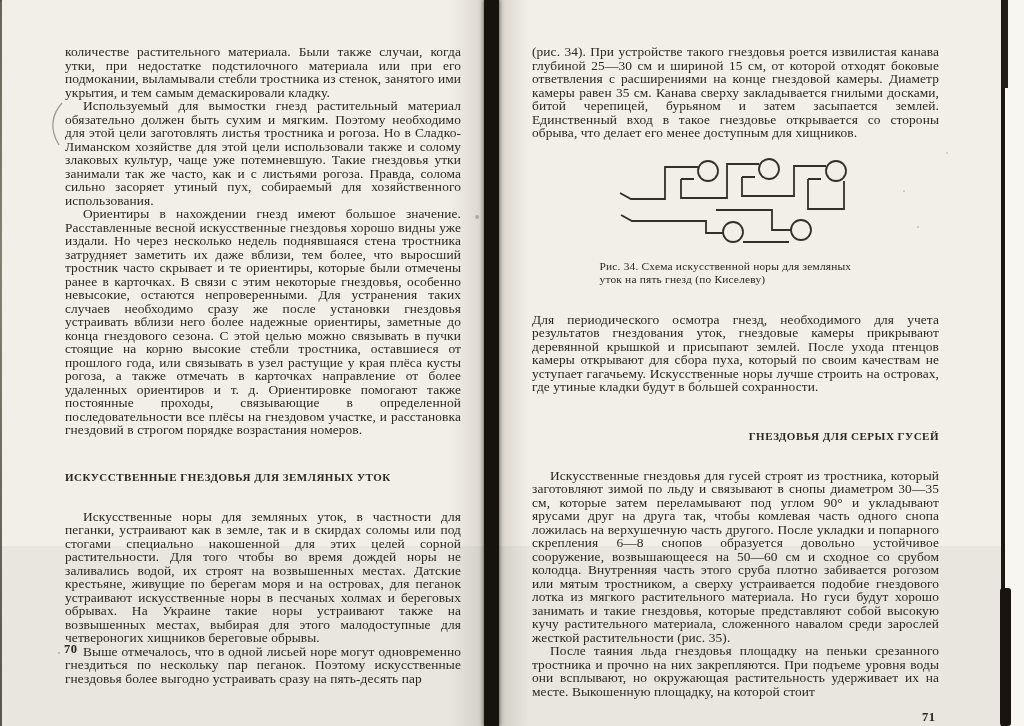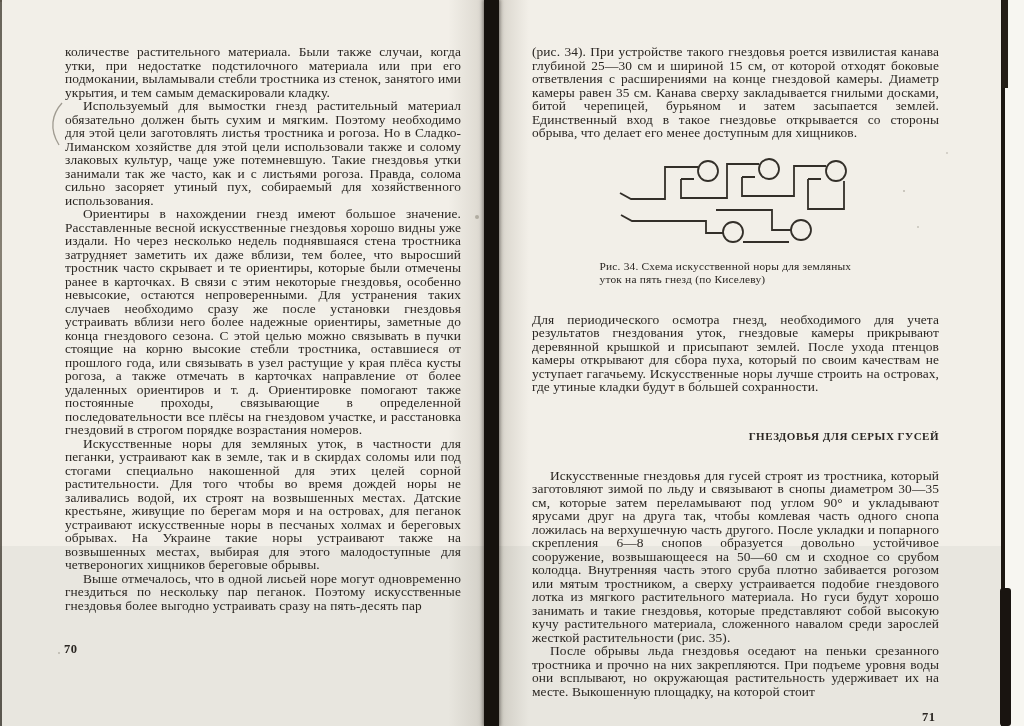--- a/index.html
+++ b/index.html
@@ -116,20 +116,21 @@
   <div class="specks"></div>
 
   <svg class="pencil-mark" width="20" height="46" viewBox="0 0 20 46">
     <path d="M15,2 C5,13 2,28 12,44" fill="none" stroke="#8b867a" stroke-width="1.3" opacity="0.8"></path>
   </svg>
 
   <div id="col-left" class="col">
       <p class="para"><span>количестве растительного материала. Были также случаи, когда утки, при недостатке подстилочного материала или при его подмокании, выламывали стебли тростника из стенок, занятого ими укрытия, и тем самым демаскировали кладку.</span></p>
       <p class="para ind"><span>Используемый для вымостки гнезд растительный материал обязательно должен быть сухим и мягким. Поэтому необходимо для этой цели заготовлять листья тростника и рогоза. Но в Сладко-Лиманском хозяйстве для этой цели использовали также и солому злаковых культур, чаще уже потемневшую. Такие гнездовья утки занимали так же часто, как и с листьями рогоза. Правда, солома сильно засоряет утиный пух, собираемый для хозяйственного использования.</span></p>
       <p class="para ind"><span class="it">Ориентиры</span><span> в нахождении гнезд имеют большое значение. Расставленные весной искусственные гнездовья хорошо видны уже издали. Но через несколько недель поднявшаяся стена тростника затрудняет заметить их даже вблизи, тем более, что выросший тростник часто скрывает и те ориентиры, которые были отмечены ранее в карточках. В связи с этим некоторые гнездовья, особенно невысокие, остаются непроверенными. Для устранения таких случаев необходимо сразу же после установки гнездовья устраивать вблизи него более надежные ориентиры, заметные до конца гнездового сезона. С этой целью можно связывать в пучки стоящие на корню высокие стебли тростника, оставшиеся от прошлого года, или связывать в узел растущие у края плёса кусты рогоза, а также отмечать в карточках направление от более удаленных ориентиров и т. д. Ориентировке помогают также постоянные проходы, связывающие в определенной последовательности все плёсы на гнездовом участке, и расстановка гнездовий в строгом порядке возрастания номеров.</span></p>
+      <h2 class="sec-heading">ИСКУССТВЕННЫЕ ГНЕЗДОВЬЯ ДЛЯ ЗЕМЛЯНЫХ УТОК</h2>
       <p class="para ind"><span>Искусственные норы для земляных уток, в частности для пеганки, устраивают как в земле, так и в скирдах соломы или под стогами специально накошенной для этих целей сорной растительности. Для того чтобы во время дождей норы не заливались водой, их строят на возвышенных местах. Датские крестьяне, живущие по берегам моря и на островах, для пеганок устраивают искусственные норы в песчаных холмах и береговых обрывах. На Украине такие норы устраивают также на возвышенных местах, выбирая для этого малодоступные для четвероногих хищников береговые обрывы.</span></p>
       <p class="para ind"><span>Выше отмечалось, что в одной лисьей норе могут одновременно гнездиться по нескольку пар пеганок. Поэтому искусственные гнездовья более выгодно устраивать сразу на пять-десять пар</span></p>
     </div>
 
   <div id="col-right" class="col">
     <div id="rp-top">
         <p class="para"><span>(рис. 34). При устройстве такого гнездовья роется извилистая канава глубиной 25—30 </span><span class="it">см</span><span> и шириной 15 </span><span class="it">см</span><span>, от которой отходят боковые ответвления с расширениями на конце гнездовой камеры. Диаметр камеры равен 35 </span><span class="it">см</span><span>. Канава сверху закладывается гнилыми досками, битой черепицей, бурьяном и затем засыпается землей. Единственный вход в такое гнездовье открывается со стороны обрыва, что делает его менее доступным для хищников.</span></p>
       </div>
 
     <div class="figure-block">
@@ -149,20 +150,20 @@
           <path d="M147,89 H193"></path>
         </g>
       </svg>
       <div class="fig-caption">Рис. 34. Схема искусственной норы для земляных уток на пять гнезд (по Киселеву)</div>
     </div>
 
     <div id="rp-bottom">
         <p class="para"><span>Для периодического осмотра гнезд, необходимого для учета результатов гнездования уток, гнездовые камеры прикрывают деревянной крышкой и присыпают землей. После ухода птенцов камеры открывают для сбора пуха, который по своим качествам не уступает гагачьему. Искусственные норы лучше строить на островах, где утиные кладки будут в бо́льшей сохранности.</span></p>
         <h2 class="sec-heading right">ГНЕЗДОВЬЯ ДЛЯ СЕРЫХ ГУСЕЙ</h2>
         <p class="para ind"><span>Искусственные гнездовья для гусей строят из тростника, который заготовляют зимой по льду и связывают в снопы диаметром 30—35 </span><span class="it">см</span><span>, которые затем переламывают под углом 90° и укладывают ярусами друг на друга так, чтобы комлевая часть одного снопа ложилась на верхушечную часть другого. После укладки и попарного скрепления 6—8 снопов образуется довольно устойчивое сооружение, возвышающееся на 50—60 </span><span class="it">см</span><span> и сходное со срубом колодца. Внутренняя часть этого сруба плотно забивается рогозом или мятым тростником, а сверху устраивается подобие гнездового лотка из мягкого растительного материала. Но гуси будут хорошо занимать и такие гнездовья, которые представляют собой высокую кучу растительного материала, сложенного навалом среди зарослей жесткой растительности (рис. 35).</span></p>
-        <p class="para ind"><span>После обрывы льда гнездовья оседают на пеньки срезанного тростника и прочно на них закрепляются. При подъеме уровня воды они всплывают, но окружающая растительность удерживает их на месте. Выкошенную площадку, на которой стоит</span></p>
+        <p class="para ind"><span>После таяния льда гнездовья площадку на пеньки срезанного тростника и прочно на них закрепляются. При подъеме уровня воды они всплывают, но окружающая растительность удерживает их на месте. Выкошенную площадку, на которой стоит</span></p>
       </div>
   </div>
 
   <div id="pn-left" class="page-num">70</div>
   <div id="pn-right" class="page-num">71</div>
 
 </div>
 
 </body></html>

